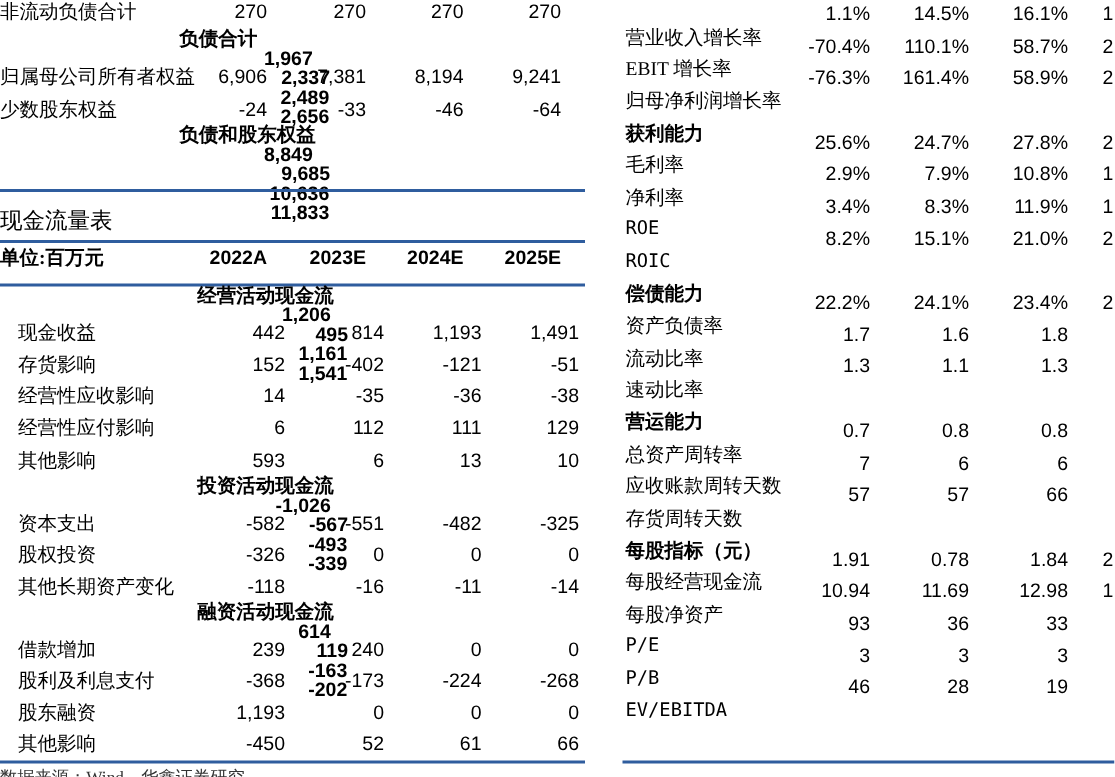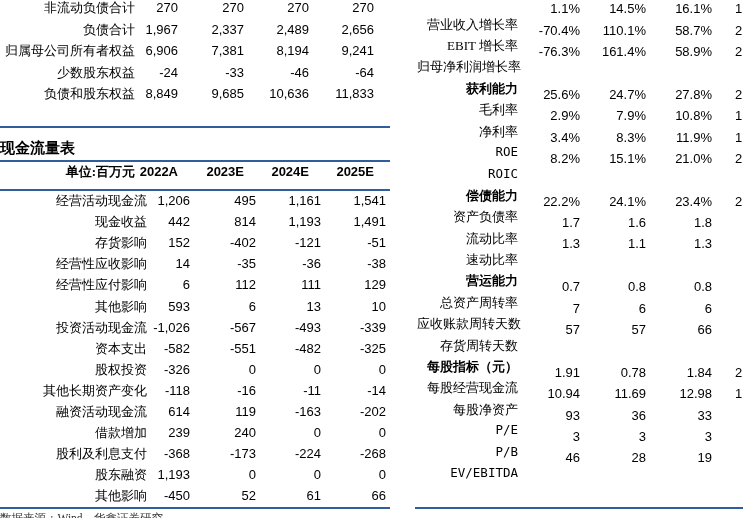--- a/index.html
+++ b/index.html
@@ -5,41 +5,41 @@
   html,body{margin:0;padding:0;}
   body{
     width:743px;height:518px;overflow:hidden;position:relative;
     background:#ffffff;color:#000;
     font-family:"Liberation Sans",sans-serif;
   }
   .row{
     display:flex;align-items:center;box-sizing:border-box;
     white-space:nowrap;font-size:13px;line-height:1;
   }
-  .bold{font-weight:400;}
+  .bold{font-weight:700;flex-direction:column;}
   .lbl{
     font-family:"Liberation Serif",serif;
-    overflow:visible;text-align:right;
+    overflow:visible;text-align:left;
   }
   .mono .lbl{font-family:"DejaVu Sans Mono",monospace;font-size:12.5px;}
   .num{font-family:"Liberation Sans",sans-serif;text-align:right;}
   
   .lrow{width:390px;padding-right:16px;}
   .lrow .lbl{width:135px;}
   .lrow .c1{width:43px;}
   .lrow .c2{width:66px;}
   .lrow .c3{width:65px;}
   .lrow .c4{width:65px;}
   #bs-rows{position:absolute;top:-3px;left:0;}
   #bs-rows .row{height:21.5px;}
   #cf-rows{position:absolute;top:190px;left:12px;}
   #cf-rows .row{height:21.1px;}
   #cf-title{
     position:absolute;top:136px;left:0;width:390px;height:24px;line-height:24px;
-    font-family:"Liberation Serif",serif;font-weight:700;font-size:15px;
+    font-family:"Liberation Serif",serif;font-weight:400;font-size:15px;
   }
   #cf-header{position:absolute;top:158px;left:0;height:27px;font-weight:700;}
   
   #metric-rows{position:absolute;top:-2px;left:415px;}
   #metric-rows .row{width:328px;height:21.4px;}
   #metric-rows .lbl{width:103px;padding-left:2px;box-sizing:border-box;margin-top:31px;}
   #metric-rows .r1{width:62px;}
   #metric-rows .r2{width:66px;}
   #metric-rows .r3{width:66px;}
   #metric-rows .r4{width:31px;text-align:left;padding-left:23px;box-sizing:border-box;}

